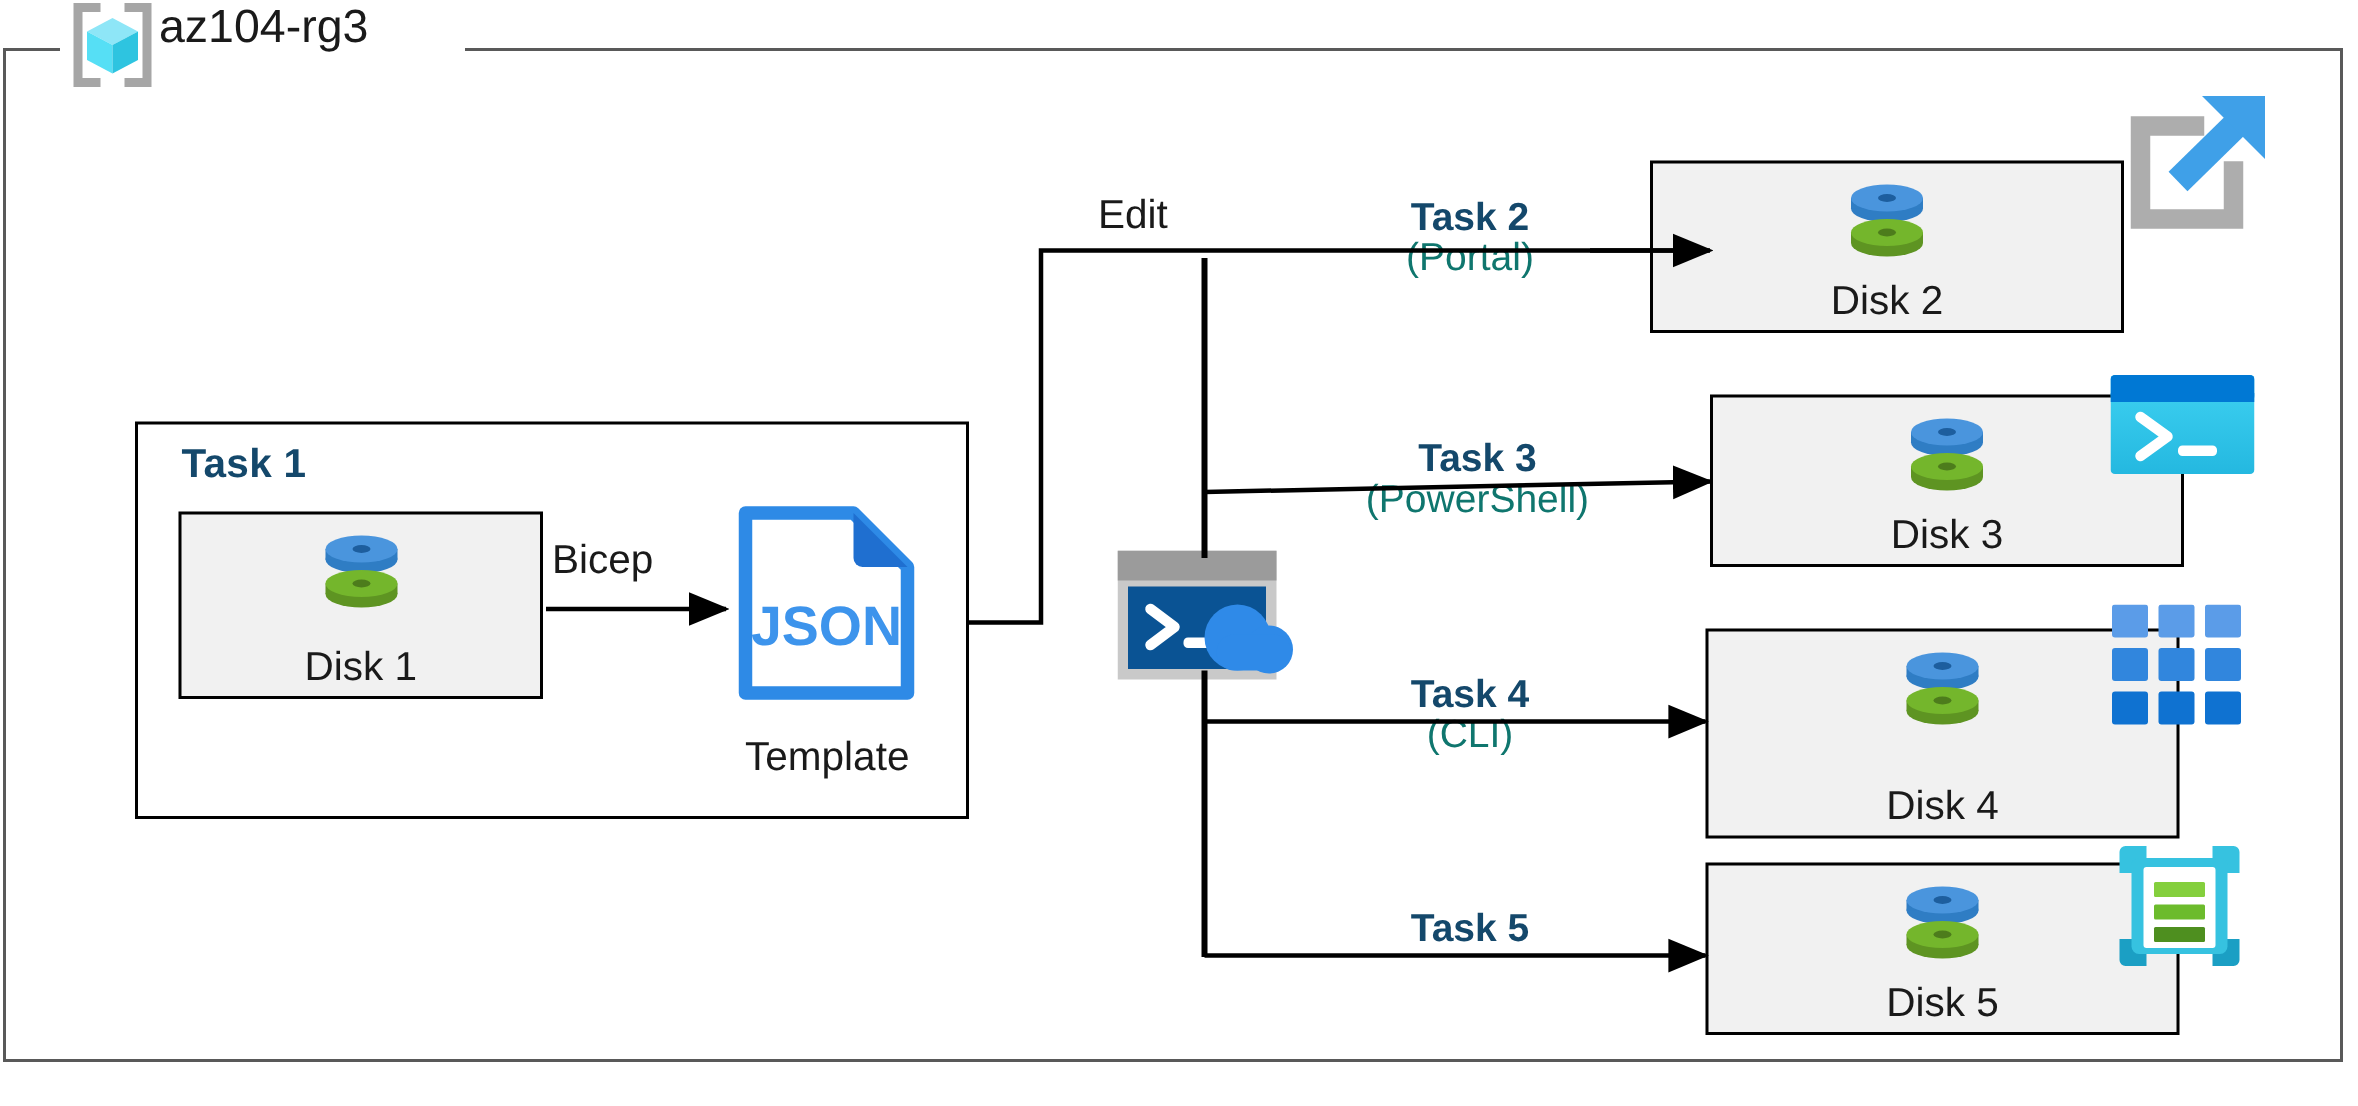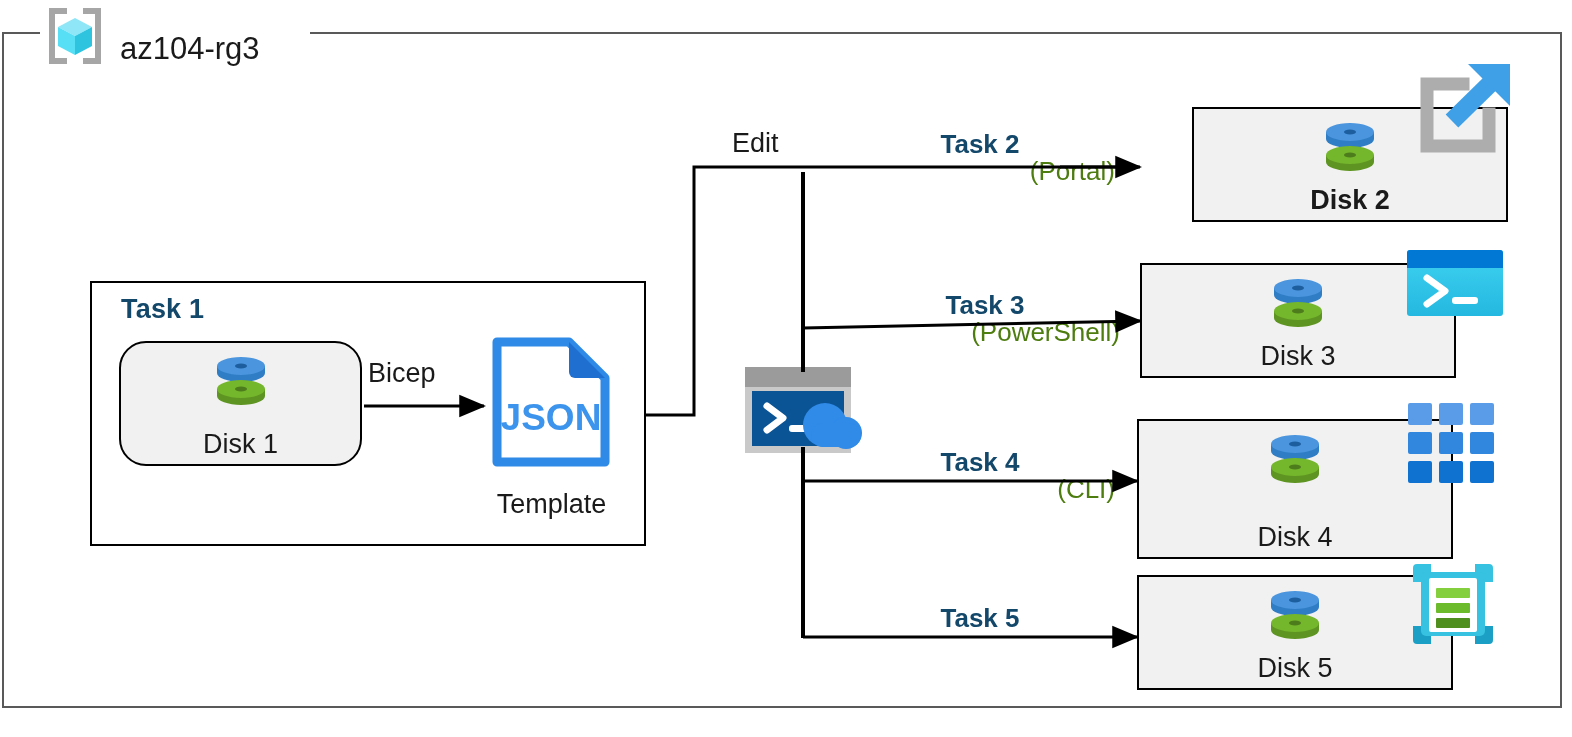--- a/index.html
+++ b/index.html
@@ -16,21 +16,21 @@
     position:absolute;left:2px;top:32px;width:1560px;height:676px;
     border:2px solid #595959;box-sizing:border-box;background:transparent;
   }
   
   .rg-title-notch{
     position:absolute;left:40px;top:0px;height:66px;width:270px;
     background:#ffffff;
   }
   .rg-title-wrap{
     position:absolute;left:44px;top:2px;height:62px;
-    display:flex;align-items:flex-end;gap:14px;
+    display:flex;align-items:flex-start;
   }
   .rg-title-text{
     font-size:31px;color:#1a1a1a;line-height:1;white-space:nowrap;
     font-family:"Liberation Sans","DejaVu Sans",sans-serif;
   }
 
   
   .abs{position:absolute;}
 
   
@@ -60,21 +60,21 @@
   .disk{position:relative;width:52px;height:56px;}
 
   
   .tmpl-label{
     position:absolute;font-size:27px;color:#1a1a1a;text-align:center;
   }
 
   
   .edge-label{position:absolute;text-align:center;line-height:1.05;}
   .edge-title{font-size:26px;font-weight:bold;color:#14486b;display:block;}
-  .edge-sub{font-size:26px;color:#4d7c0f;display:block;text-align:right;}
+  .edge-sub{font-size:26px;color:#0f766e;display:block;}
   .plain-label{position:absolute;font-size:27px;color:#1a1a1a;}
 
   svg.overlay{position:absolute;left:0;top:0;width:1572px;height:737px;pointer-events:none;}
   svg.icon{display:block;}
 </style>
 </head>
 <body>
 
 <div id="stage">
 
@@ -92,21 +92,21 @@
         <polygon points="14,19 31,28 31,47 14,38" fill="#56dff5"></polygon>
         <polygon points="48,19 48,38 31,47 31,28" fill="#2ec4e0"></polygon>
       </svg>
     </span>
     <span class="rg-title-text">az104-rg3</span>
   </div>
 
   <div class="task1-box"></div>
   <div class="task1-label">Task 1</div>
 
-  <div class="res-card" style="left:119px;top:341px;width:243px;height:125px;border-radius:27px;">
+  <div class="res-card" style="left:119px;top:341px;width:243px;height:125px;">
     <div class="disk-slot">
       <span class="disk">
         <svg class="icon" width="52" height="56" viewBox="0 0 52 56" aria-hidden="true">
           <ellipse cx="26" cy="20" rx="24" ry="9" fill="#2f7dc4"></ellipse>
           <rect x="2" y="13" width="48" height="7" fill="#2f7dc4"></rect>
           <ellipse cx="26" cy="13" rx="24" ry="9" fill="#4a95dd"></ellipse>
           <ellipse cx="26" cy="13" rx="6" ry="2.6" fill="#1d5e9e"></ellipse>
           <ellipse cx="26" cy="43" rx="24" ry="9" fill="#5e9422"></ellipse>
           <rect x="2" y="36" width="48" height="7" fill="#5e9422"></rect>
           <ellipse cx="26" cy="36" rx="24" ry="9" fill="#74b62c"></ellipse>
@@ -157,21 +157,21 @@
 
   <div class="edge-label" style="left:845px;top:449px;width:270px;">
     <span class="edge-title">Task 4</span>
     <span class="edge-sub">(CLI)</span>
   </div>
 
   <div class="edge-label" style="left:845px;top:605px;width:270px;">
     <span class="edge-title">Task 5</span>
   </div>
 
-  <div class="res-card" style="left:1192px;top:107px;width:316px;height:115px;font-weight:bold;">
+  <div class="res-card" style="left:1100px;top:107px;width:316px;height:115px;">
     <div class="disk-slot">
       <span class="disk">
         <svg class="icon" width="52" height="56" viewBox="0 0 52 56" aria-hidden="true">
           <ellipse cx="26" cy="20" rx="24" ry="9" fill="#2f7dc4"></ellipse>
             <rect x="2" y="13" width="48" height="7" fill="#2f7dc4"></rect>
           <ellipse cx="26" cy="13" rx="24" ry="9" fill="#4a95dd"></ellipse>
             <ellipse cx="26" cy="13" rx="6" ry="2.6" fill="#1d5e9e"></ellipse>
           <ellipse cx="26" cy="43" rx="24" ry="9" fill="#5e9422"></ellipse>
             <rect x="2" y="36" width="48" height="7" fill="#5e9422"></rect>
           <ellipse cx="26" cy="36" rx="24" ry="9" fill="#74b62c"></ellipse>

